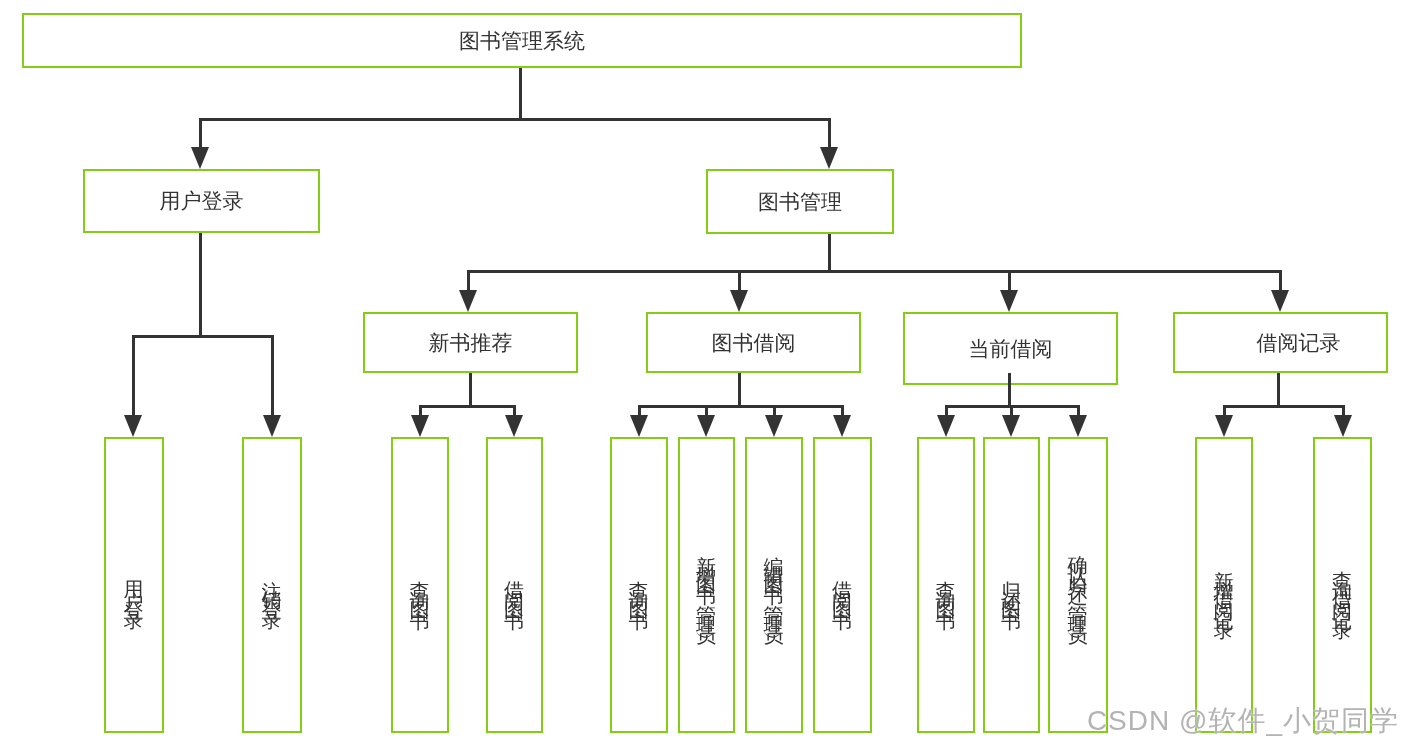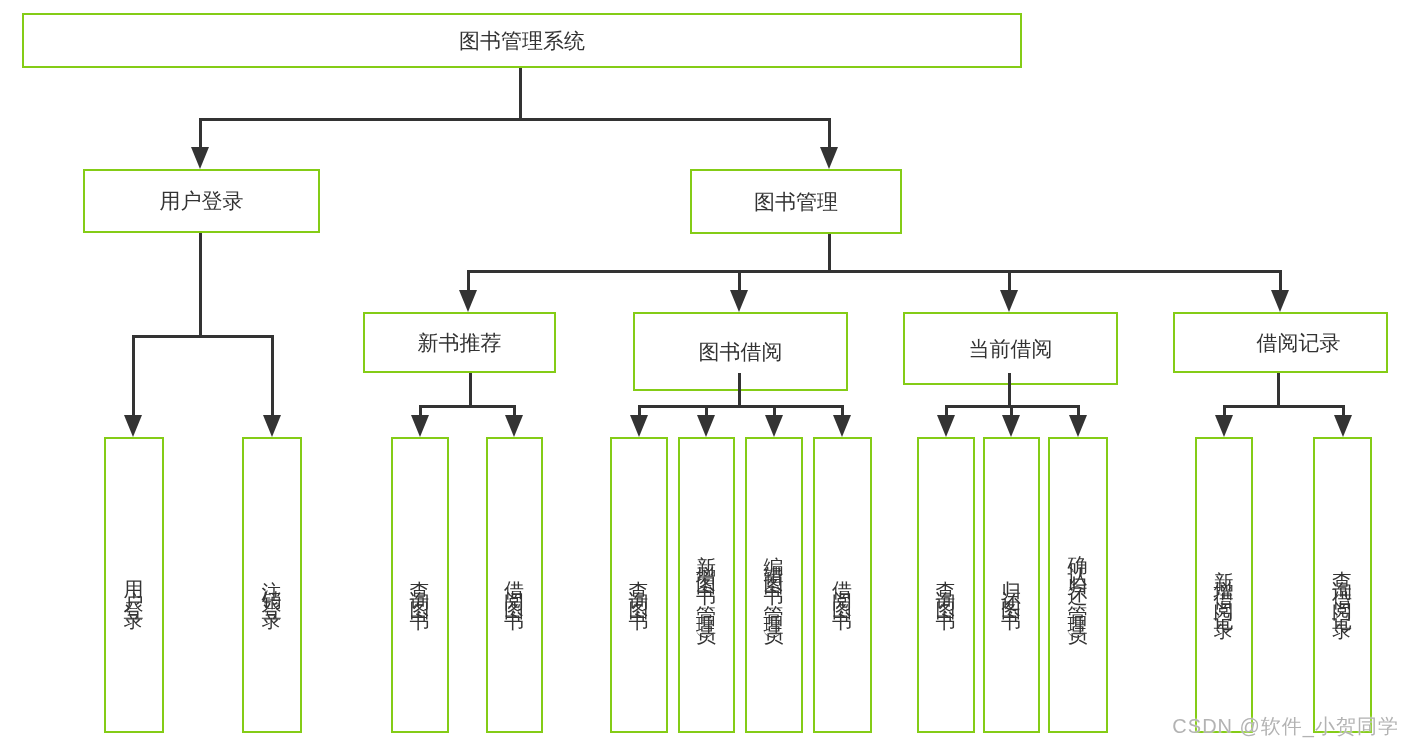--- a/index.html
+++ b/index.html
@@ -23,38 +23,38 @@
     position:absolute; width:18px;
     display:flex; flex-direction:column; align-items:center;
   }
   .arrow .shaft { width:3px; flex:1 1 auto; background:#333333; }
   .arrow .head {
     width:0; height:0; flex:0 0 auto;
     border-left:9px solid transparent; border-right:9px solid transparent;
     border-top:22px solid #333333;
   }
   .watermark {
-    position:absolute; right:6px; bottom:7px; font-size:20px;
+    position:absolute; right:6px; bottom:7px; font-size:28px;
     color:#b3b3b3; text-shadow:0 0 2px #ffffff; letter-spacing:1px;
   }
 </style>
 </head>
 <body>
 
 <div id="canvas">
 
   <div class="box" style="left:22px; top:13px; width:1000px; height:55px;">图书管理系统</div>
 
   <div class="box" style="left:83px; top:169px; width:237px; height:64px;">用户登录</div>
 
-  <div class="box" style="left:690px; top:169px; width:212px; height:65px;">图书管理</div>
+  <div class="box" style="left:706px; top:169px; width:188px; height:65px;">图书管理</div>
 
-  <div class="box" style="left:363px; top:312px; width:193px; height:61px;">新书推荐</div>
+  <div class="box" style="left:363px; top:312px; width:215px; height:61px;">新书推荐</div>
 
-  <div class="box" style="left:633px; top:312px; width:215px; height:79px;">图书借阅</div>
+  <div class="box" style="left:646px; top:312px; width:215px; height:61px;">图书借阅</div>
 
   <div class="box" style="left:903px; top:312px; width:215px; height:73px;">当前借阅</div>
 
   <div class="box" style="left:1173px; top:312px; width:215px; height:61px;padding-left:36px;">借阅记录</div>
 
   <div class="box vbox" style="left:104px; top:437px; width:60px; height:296px;">用户登录</div>
   <div class="box vbox" style="left:242px; top:437px; width:60px; height:296px;">注销登录</div>
 
   <div class="box vbox" style="left:391px; top:437px; width:58px; height:296px;">查询图书</div>
   <div class="box vbox" style="left:486px; top:437px; width:57px; height:296px;">借阅图书</div>

